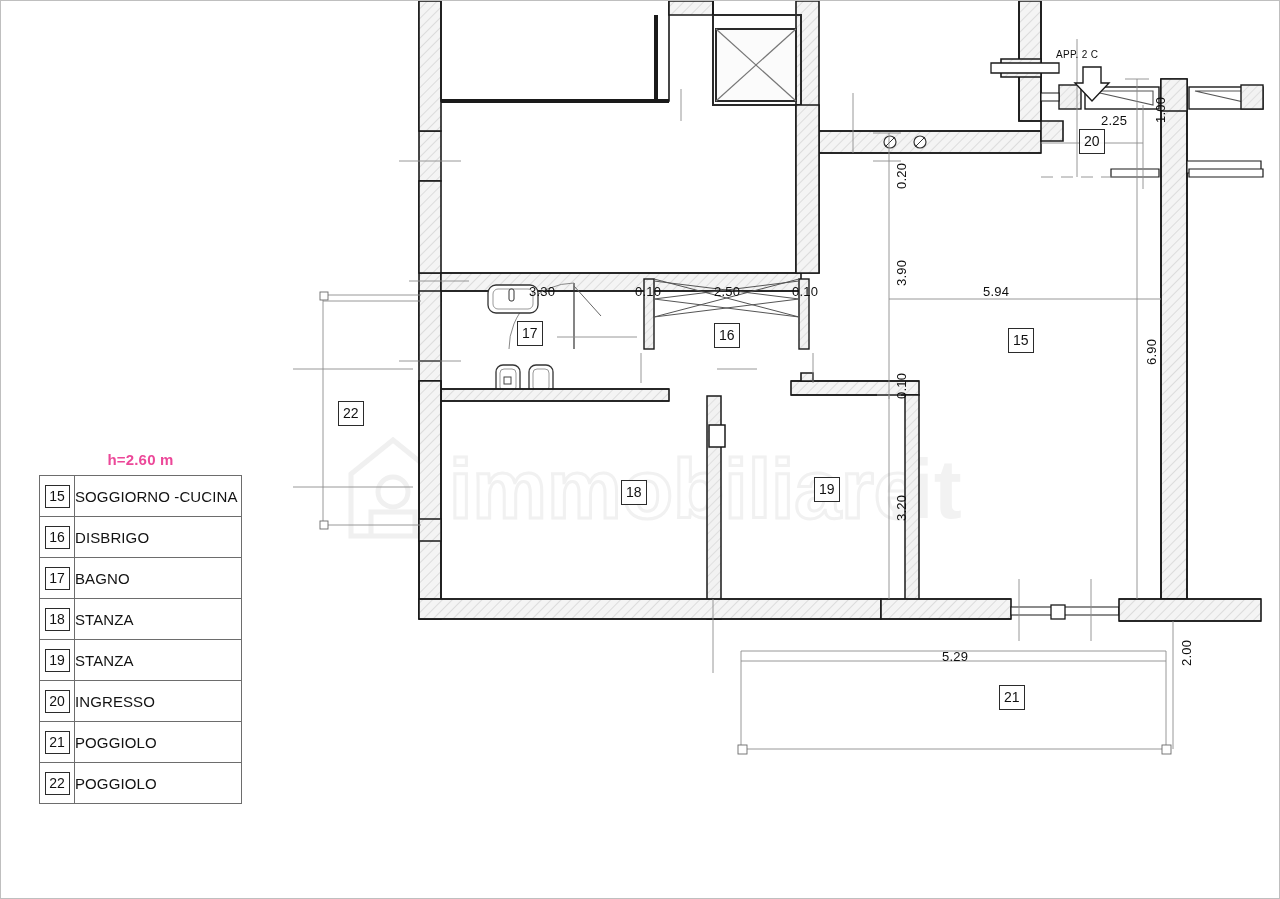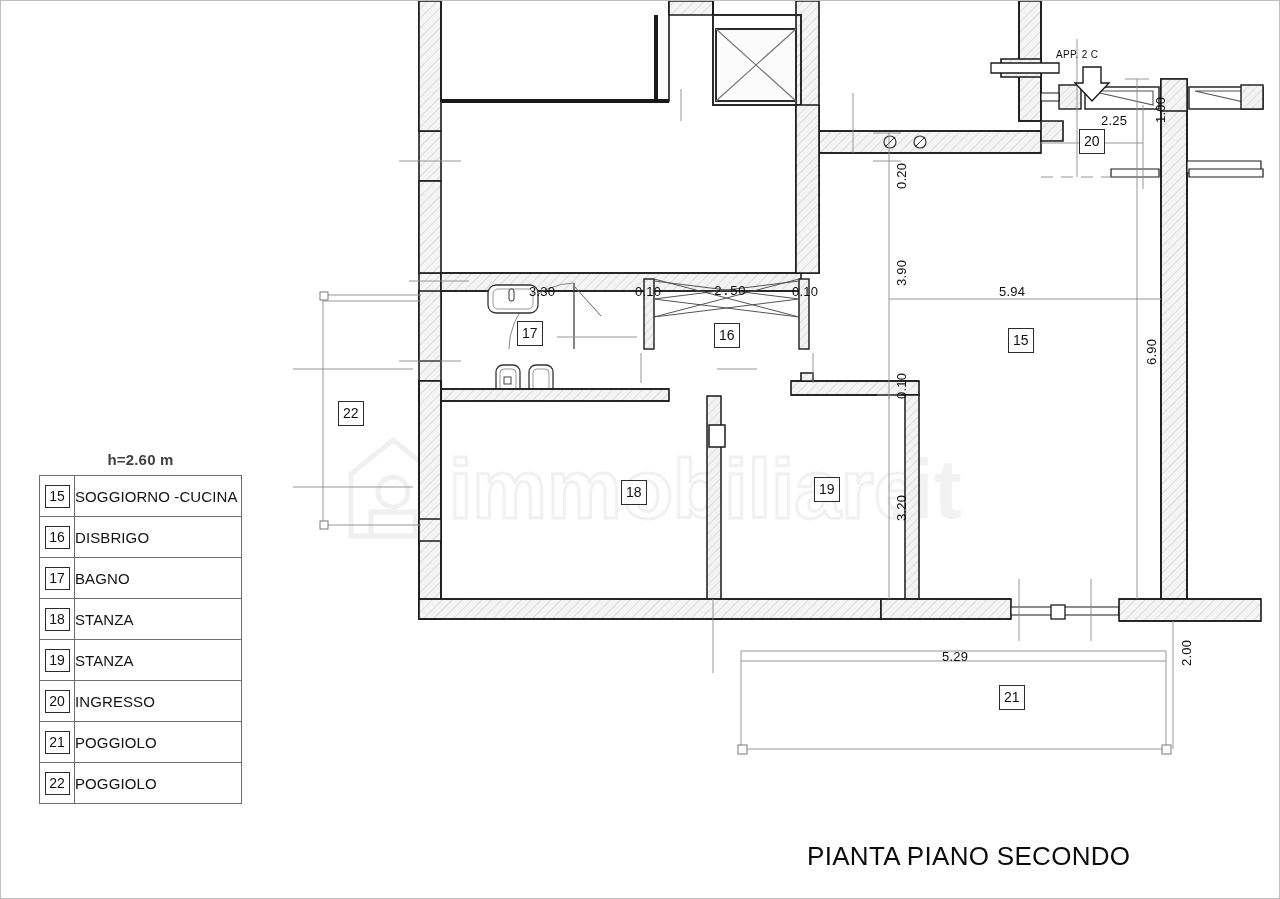--- a/index.html
+++ b/index.html
@@ -48,21 +48,21 @@
     top: 450px;
     width: 203px;
     z-index: 5;
   }
   #legend-height {
     text-align: center;
     font-size: 15px;
     font-weight: 600;
     letter-spacing: .2px;
     margin-bottom: 7px;
-    color: #404040;
+    color: #ec4899;
   }
   table.legend {
     border-collapse: collapse;
     width: 203px;
     table-layout: fixed;
     background: #fff;
   }
   table.legend td {
     border: 1px solid #6d6d6d;
     height: 40px;
@@ -403,34 +403,33 @@
   <div class="room-tag" style="left:713px; top:322px;">16</div>
   <div class="room-tag" style="left:516px; top:320px;">17</div>
   <div class="room-tag" style="left:620px; top:479px;">18</div>
   <div class="room-tag" style="left:813px; top:476px;">19</div>
   <div class="room-tag" style="left:1078px; top:128px;">20</div>
   <div class="room-tag" style="left:998px; top:684px;">21</div>
   <div class="room-tag" style="left:337px; top:400px;">22</div>
 
   <div class="dim" style="left:528px; top:283px;text-align:right;">3.30</div>
   <div class="dim" style="left:634px; top:283px;">0.10</div>
-  <div class="dim" style="left:713px; top:283px;font-family:Liberation Mono, monospace;">2.50</div>
+  <div class="dim" style="left:713px; top:283px;">2.50</div>
   <div class="dim" style="left:791px; top:283px;">0.10</div>
 
-  <div class="dim" style="left:982px; top:283px;margin-left:16px;">5.94</div>
+  <div class="dim" style="left:982px; top:283px;">5.94</div>
 
   <div class="dim vert" style="left:893px; top:188px;">0.20</div>
   <div class="dim vert" style="left:893px; top:285px;">3.90</div>
   <div class="dim vert" style="left:893px; top:398px;">0.10</div>
   <div class="dim vert" style="left:893px; top:520px;">3.20</div>
 
   <div class="dim" style="left:1100px; top:112px;">2.25</div>
   <div class="dim vert" style="left:1152px; top:122px;">1.00</div>
 
   <div class="dim vert" style="left:1143px; top:364px;">6.90</div>
 
   <div class="dim" style="left:941px; top:648px;">5.29</div>
   <div class="dim vert" style="left:1178px; top:665px;">2.00</div>
 
   <div id="app-label">APP. 2 C</div>
-  <div id="plan-title">PIANTA PIANO SECONDO</div>
 
 </div>
 
 </body></html>

